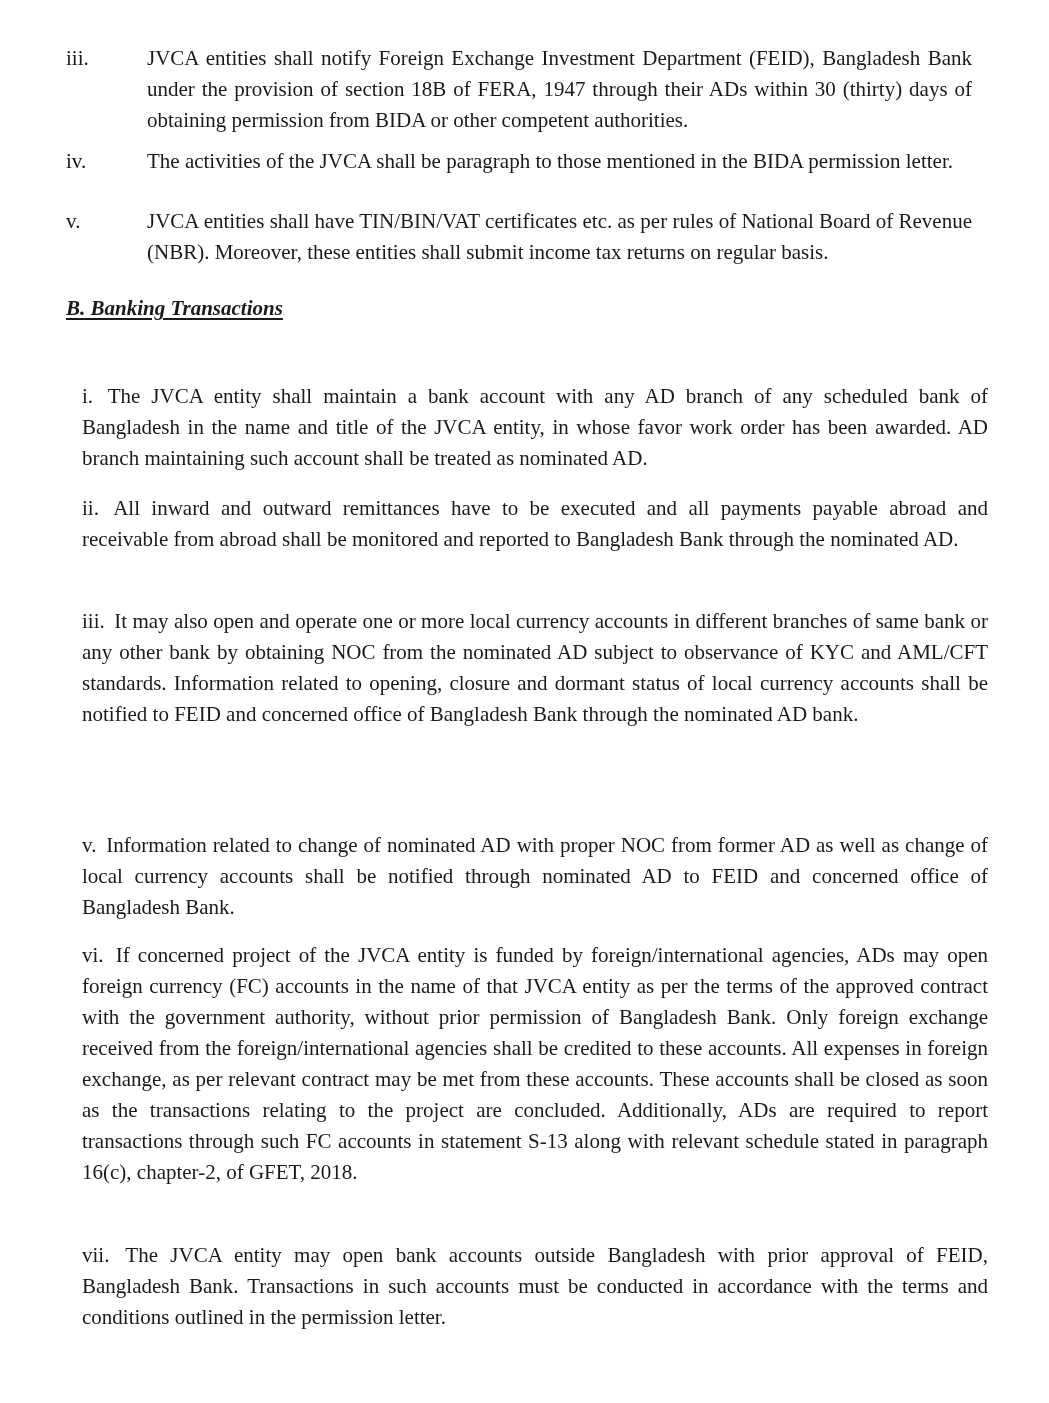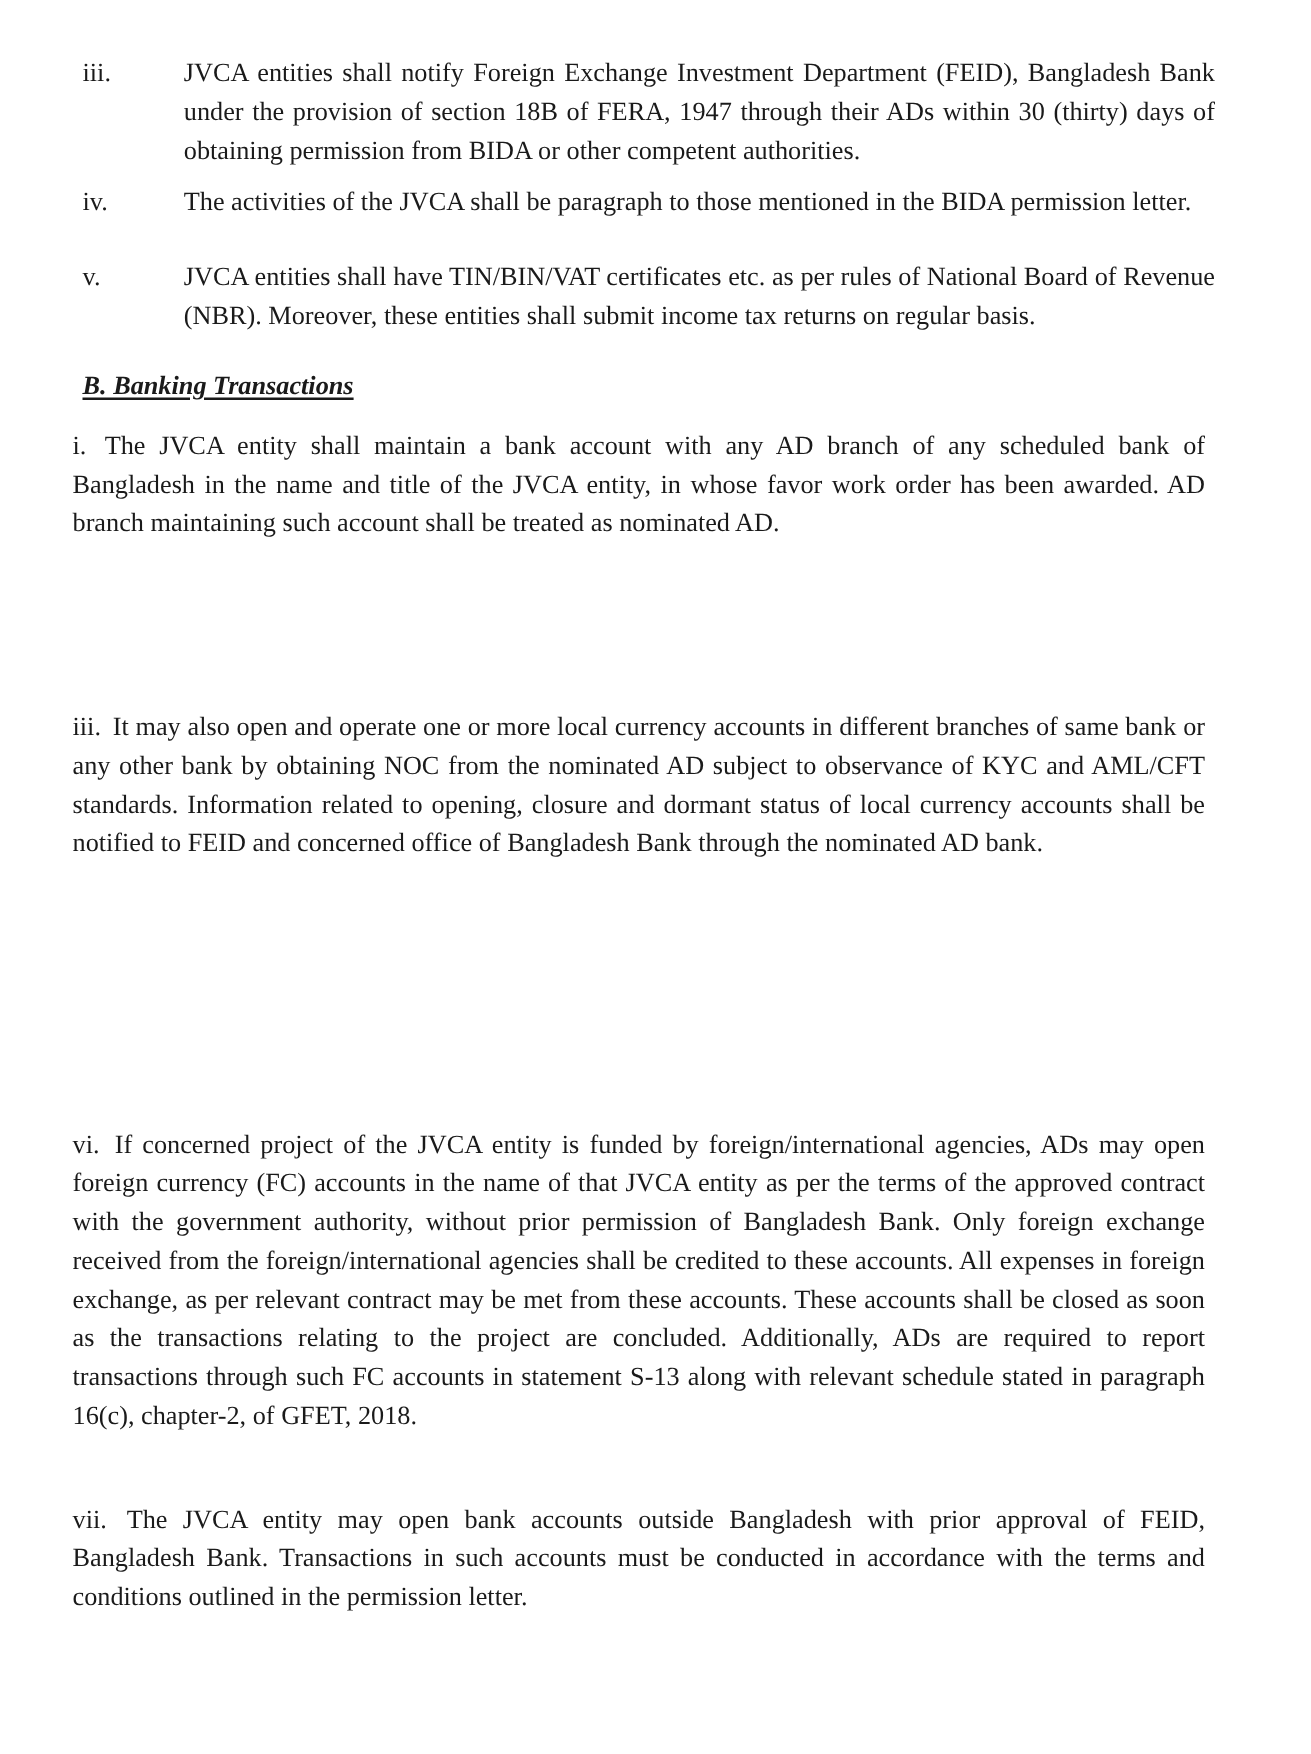--- a/index.html
+++ b/index.html
@@ -43,23 +43,24 @@
       left: 66px;
       top: 293px;
       font-weight: bold;
       text-decoration: underline;
       text-underline-offset: 3px;
       font-size: 21px;
       font-style: italic;
     }
     .para {
       position: absolute;
-      left: 58px;
+      left: 82px;
       width: 906px;
       text-align: justify;
+      margin-top: 40px;
     }
     .para .pnum { margin-right: 4px; }
     .footer {
       position: absolute;
       right: 80px;
       top: 1405px;
       font-size: 27px;
     }
     .footer b { font-weight: bold; }
   </style>
@@ -83,27 +84,35 @@
     <div class="txt">JVCA entities shall have TIN/BIN/VAT certificates etc. as per rules of National Board of Revenue (NBR). Moreover, these entities shall submit income tax returns on regular basis.</div>
   </div>
 
   <div class="heading">B. Banking Transactions</div>
 
   <div class="para" style="top:341px;">
     <span class="pnum">i.</span>
     <span>The JVCA entity shall maintain a bank account with any AD branch of any scheduled bank of Bangladesh in the name and title of the JVCA entity, in whose favor work order has been awarded. AD branch maintaining such account shall be treated as nominated AD.</span>
   </div>
 
+  <div class="para" style="top:453px;">
+    <span class="pnum">ii.</span>
+    <span>All inward and outward remittances have to be executed and all payments payable abroad and receivable from abroad shall be monitored and reported to Bangladesh Bank through the nominated AD.</span>
+  </div>
 
   <div class="para" style="top:566px;">
     <span class="pnum">iii.</span>
     <span>It may also open and operate one or more local currency accounts in different branches of same bank or any other bank by obtaining NOC from the nominated AD subject to observance of KYC and AML/CFT standards. Information related to opening, closure and dormant status of local currency accounts shall be notified to FEID and concerned office of Bangladesh Bank through the nominated AD bank.</span>
   </div>
 
 
+  <div class="para" style="top:790px;">
+    <span class="pnum">v.</span>
+    <span>Information related to change of nominated AD with proper NOC from former AD as well as change of local currency accounts shall be notified through nominated AD to FEID and concerned office of Bangladesh Bank.</span>
+  </div>
 
   <div class="para" style="top:900px;">
     <span class="pnum">vi.</span>
     <span>If concerned project of the JVCA entity is funded by foreign/international agencies, ADs may open foreign currency (FC) accounts in the name of that JVCA entity as per the terms of the approved contract with the government authority, without prior permission of Bangladesh Bank. Only foreign exchange received from the foreign/international agencies shall be credited to these accounts. All expenses in foreign exchange, as per relevant contract may be met from these accounts. These accounts shall be closed as soon as the transactions relating to the project are concluded. Additionally, ADs are required to report transactions through such FC accounts in statement S-13 along with relevant schedule stated in paragraph 16(c), chapter-2, of GFET, 2018.</span>
   </div>
 
   <div class="para" style="top:1200px;">
     <span class="pnum">vii.</span>
     <span>The JVCA entity may open bank accounts outside Bangladesh with prior approval of FEID, Bangladesh Bank. Transactions in such accounts must be conducted in accordance with the terms and conditions outlined in the permission letter.</span>
   </div>

